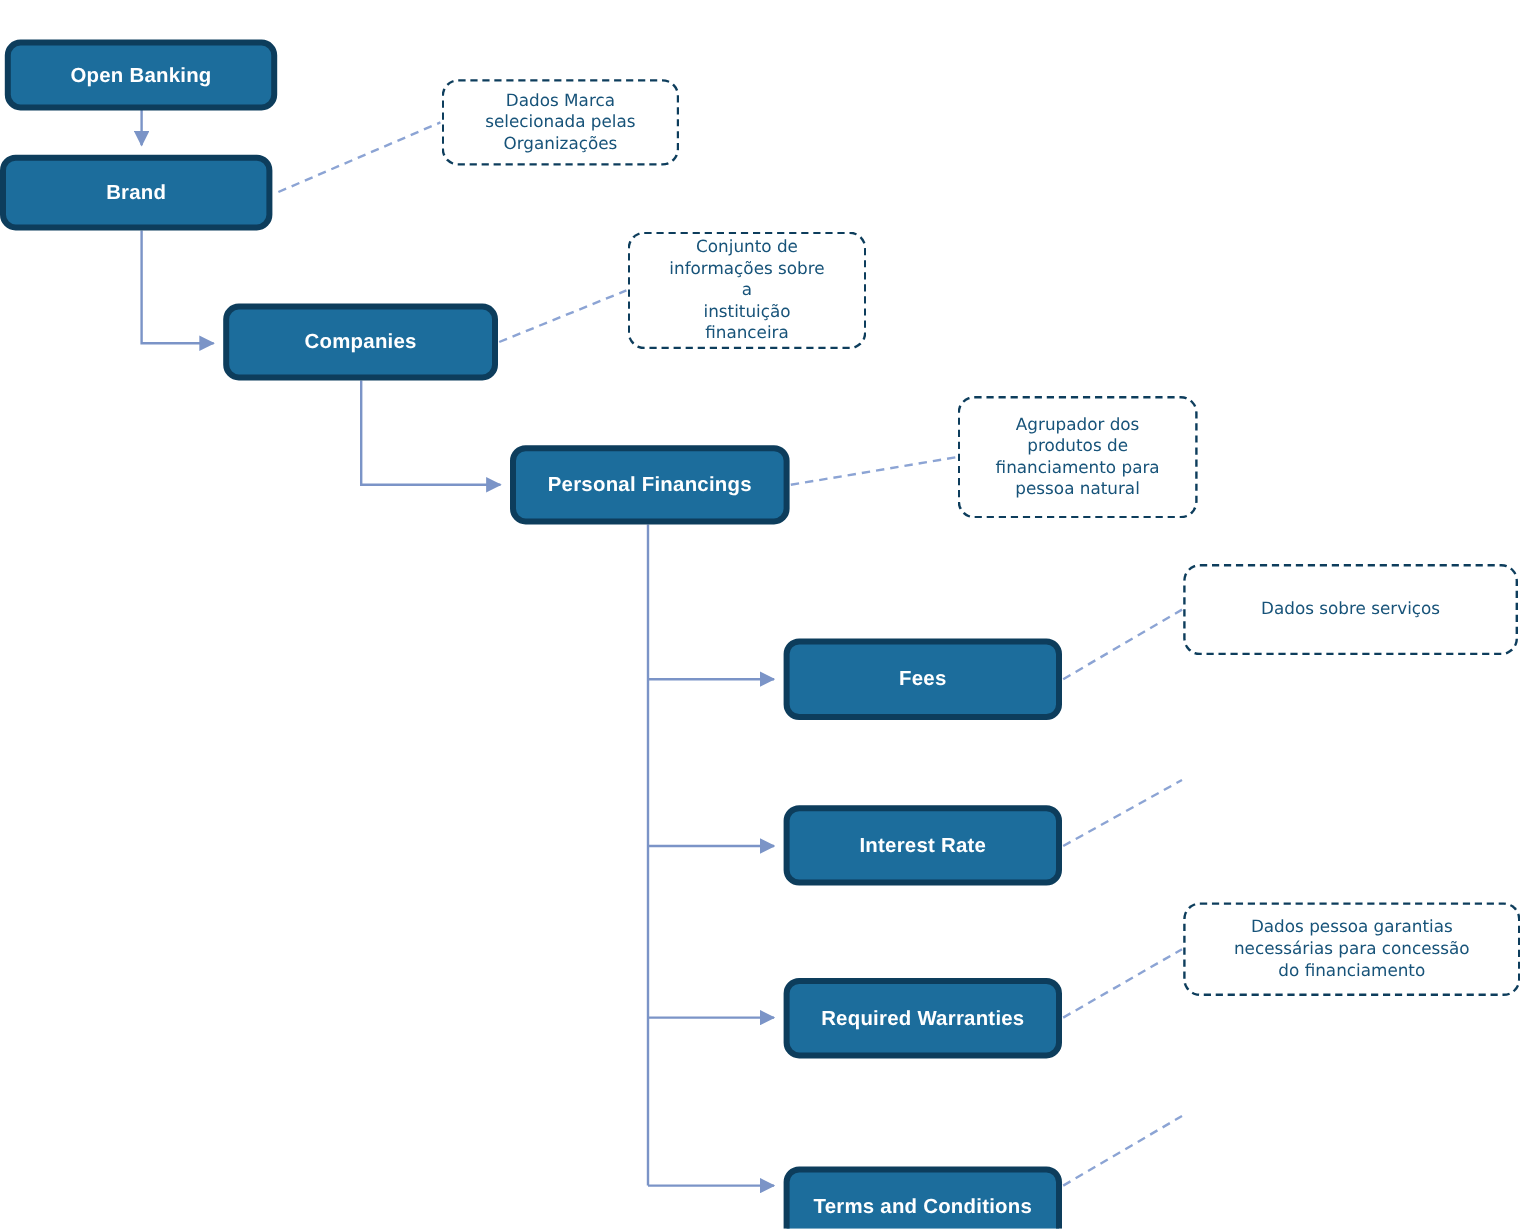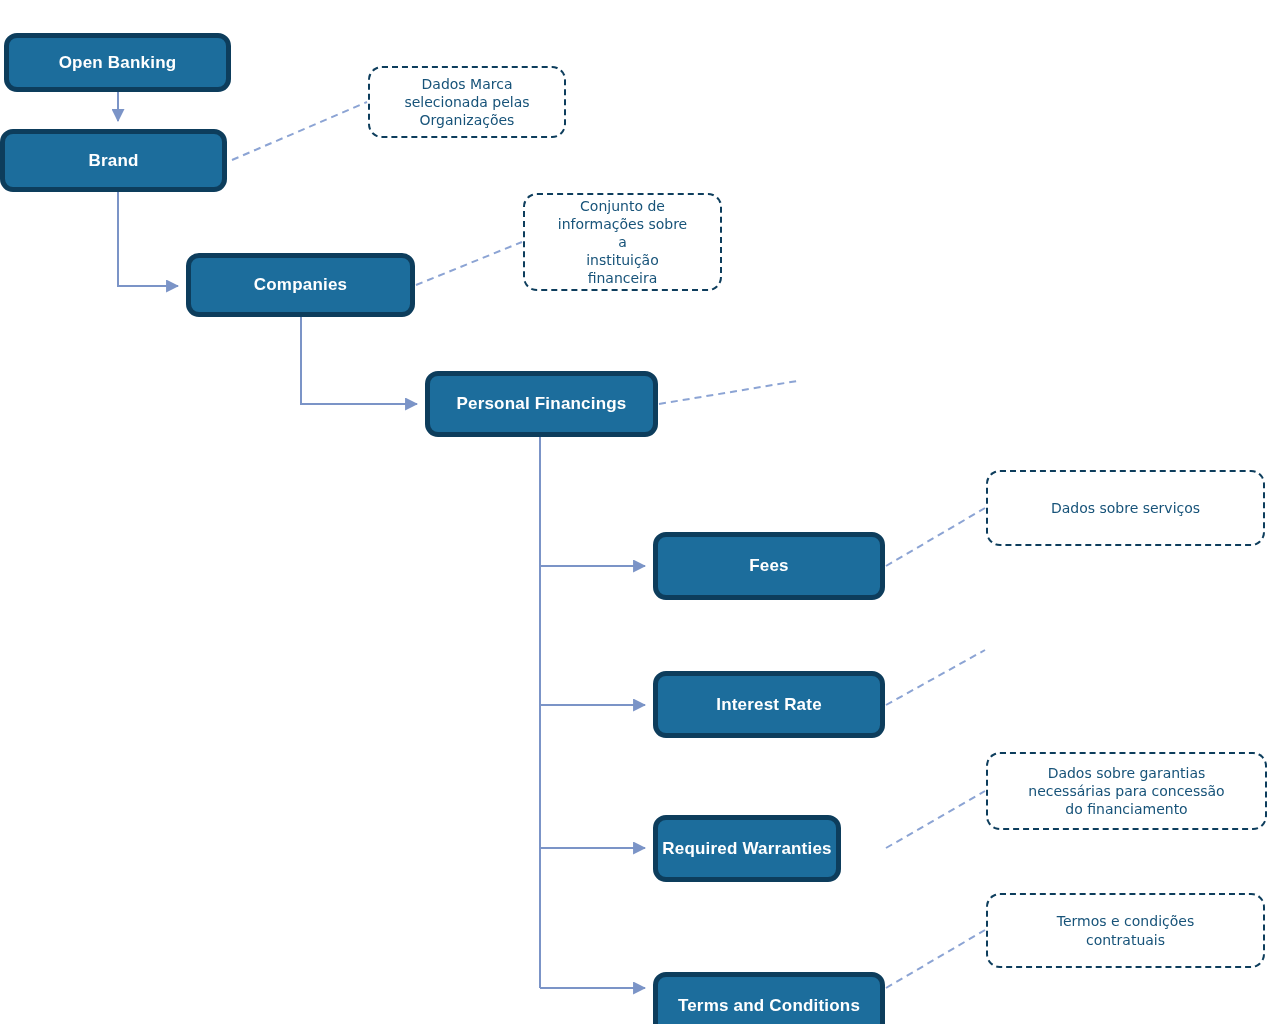--- a/index.html
+++ b/index.html
@@ -46,21 +46,21 @@
     text-align:center;white-space:pre-line;
     box-sizing:border-box;padding:6px 28px;
   }
   
   #n-open-banking       {left:4px;   top:7px;   width:227px; height:59px;margin-top:26px;}
   #n-brand              {left:0;   top:129px; width:227px; height:63px;}
   #n-companies          {left:186px; top:253px; width:229px; height:64px;}
   #n-personal-financings{left:425px; top:371px; width:233px; height:66px;}
   #n-fees               {left:653px; top:532px; width:232px; height:68px;}
   #n-interest-rate      {left:653px; top:671px; width:232px; height:67px;}
-  #n-required-warranties{left:653px; top:815px; width:188px; height:67px;}
+  #n-required-warranties{left:653px; top:815px; width:232px; height:67px;}
   #n-terms-conditions   {left:653px; top:955px; width:232px; height:67px;margin-top:17px;}
   
   #t-brand      {left:368px; top:66px;  width:198px; height:72px;}
   #t-companies  {left:523px; top:193px; width:199px; height:98px;}
   #t-personal   {left:798px; top:330px; width:200px; height:102px;}
   #t-fees       {left:986px; top:470px; width:279px; height:76px;text-align:center;}
   #t-interest   {left:986px; top:612px; width:279px; height:76px;}
   #t-warranties {left:986px; top:752px; width:281px; height:78px;}
   #t-terms      {left:986px; top:893px; width:279px; height:75px;}
 </style>
@@ -119,20 +119,22 @@
     <span>Terms and Conditions</span>
   </div>
 
   <div class="note" id="t-brand">Dados Marca
 selecionada pelas
 Organizações</div>
   <div class="note" id="t-companies">Conjunto de
 informações sobre a
 instituição
 financeira</div>
+  <div class="note" id="t-personal">Agrupador dos
+produtos de
+financiamento para
+pessoa natural</div>
   <div class="note" id="t-fees">Dados sobre serviços</div>
-  <div class="note" id="t-warranties">Dados sobre garantias
+  <div class="note" id="t-warranties">Dados pessoa garantias
 necessárias para concessão
 do financiamento</div>
-  <div class="note" id="t-terms">Termos e condições
-contratuais</div>
 
 </div>
 
 </body></html>

